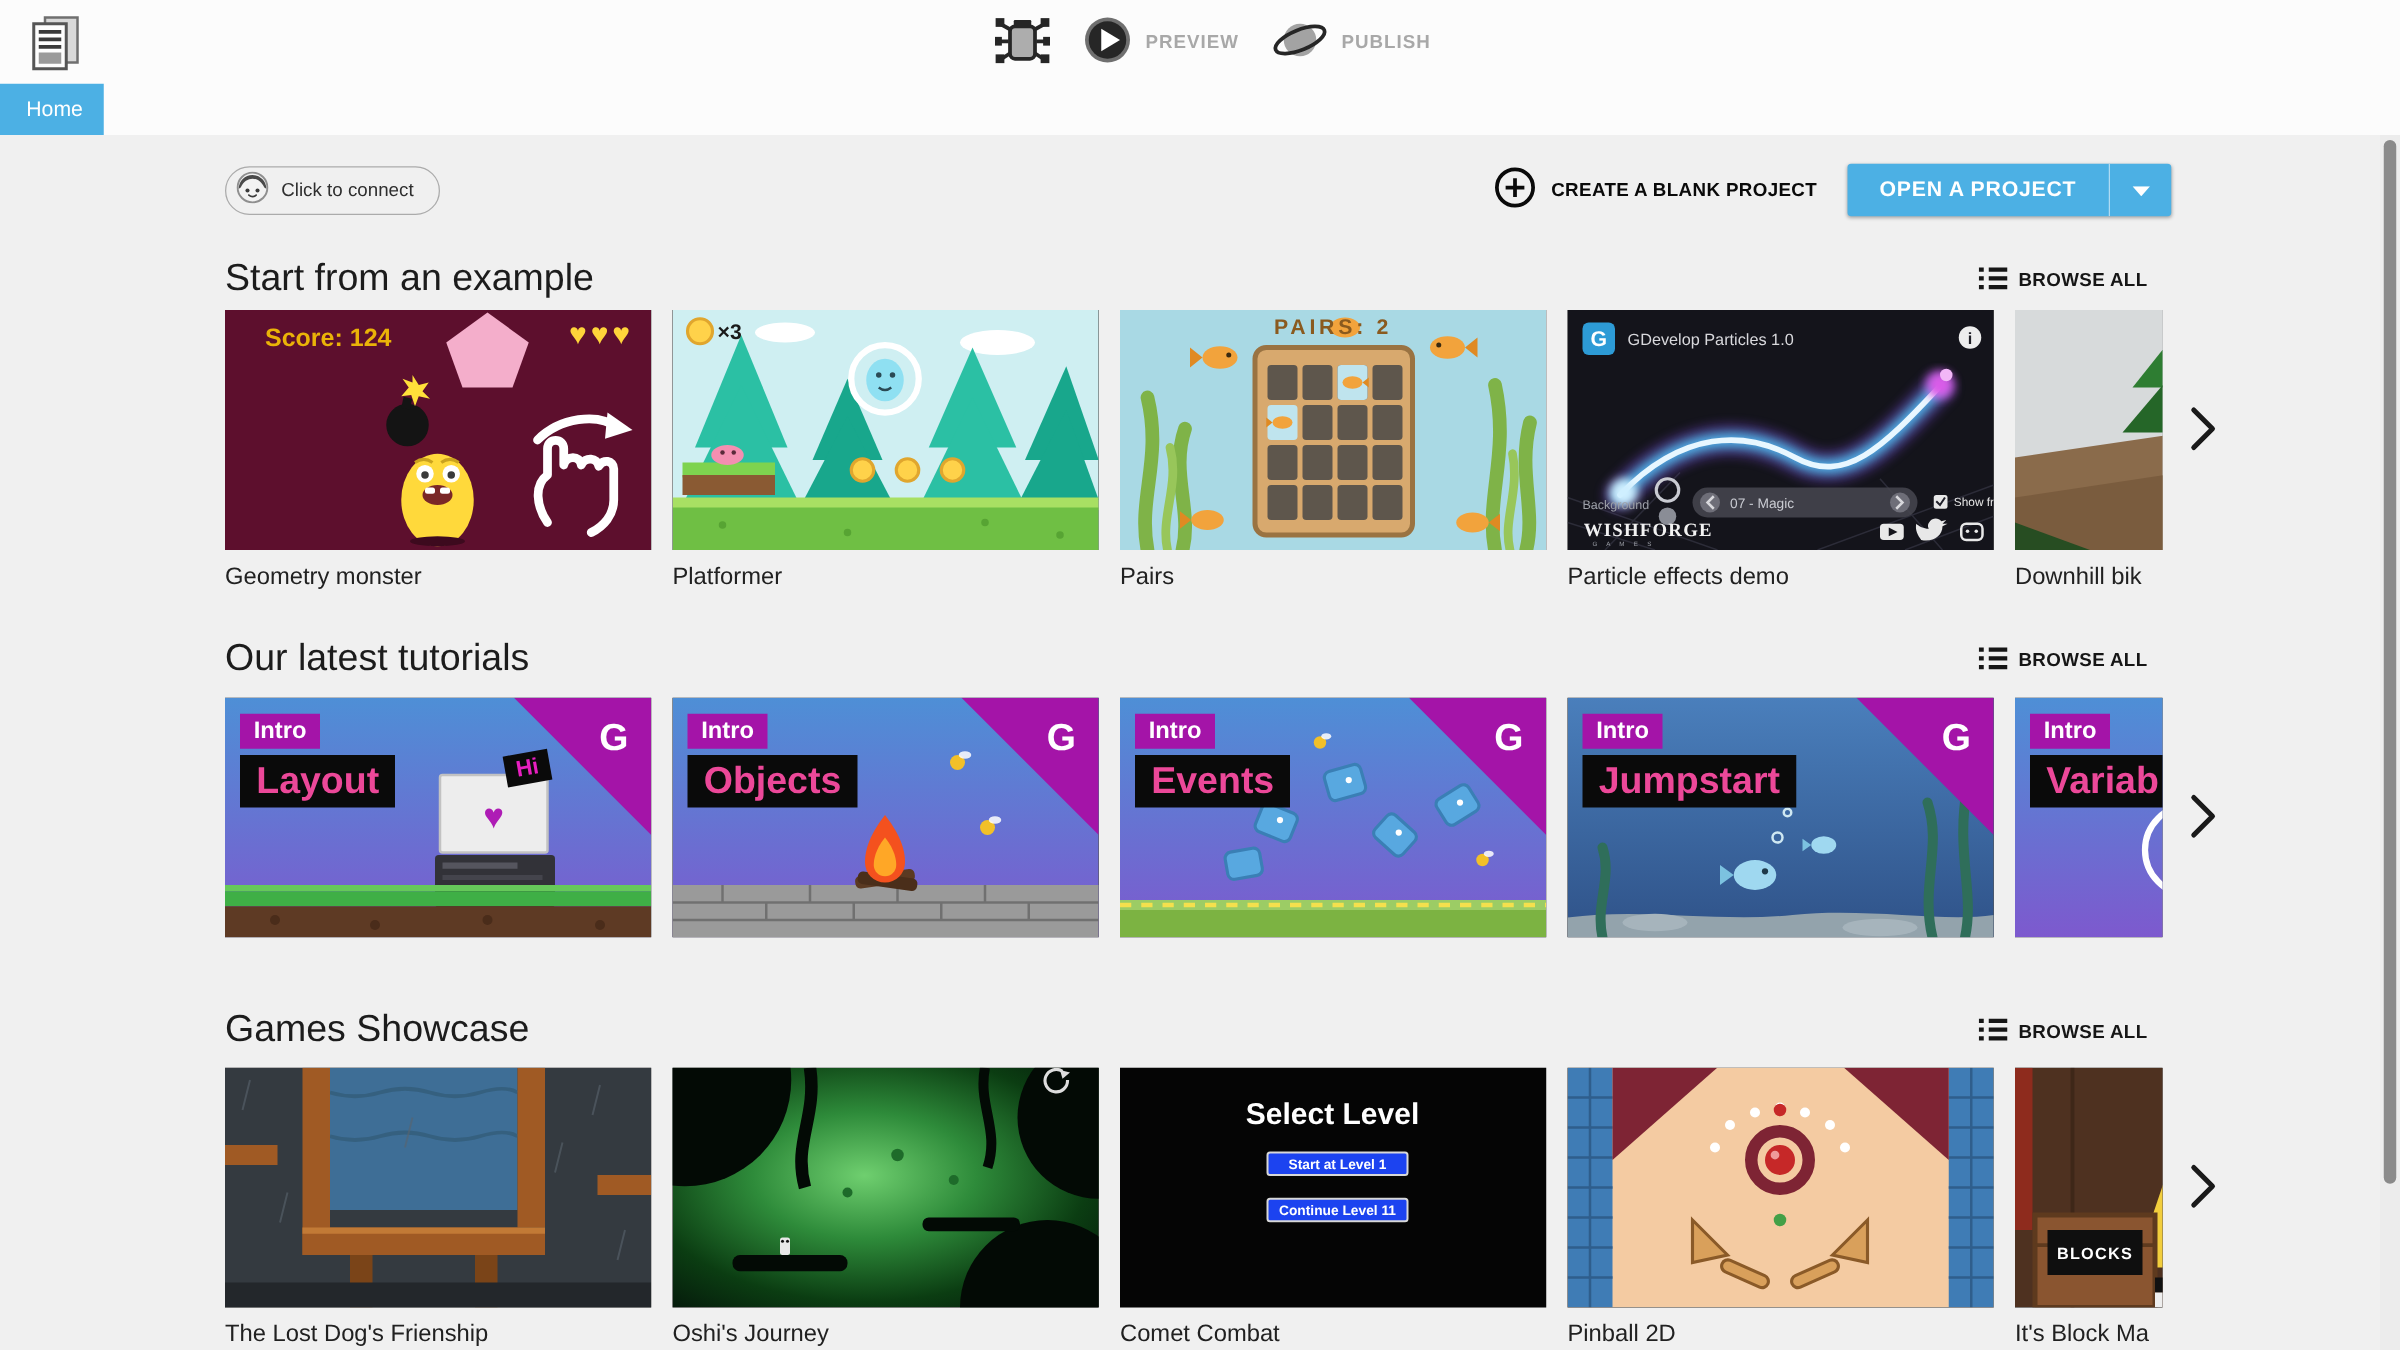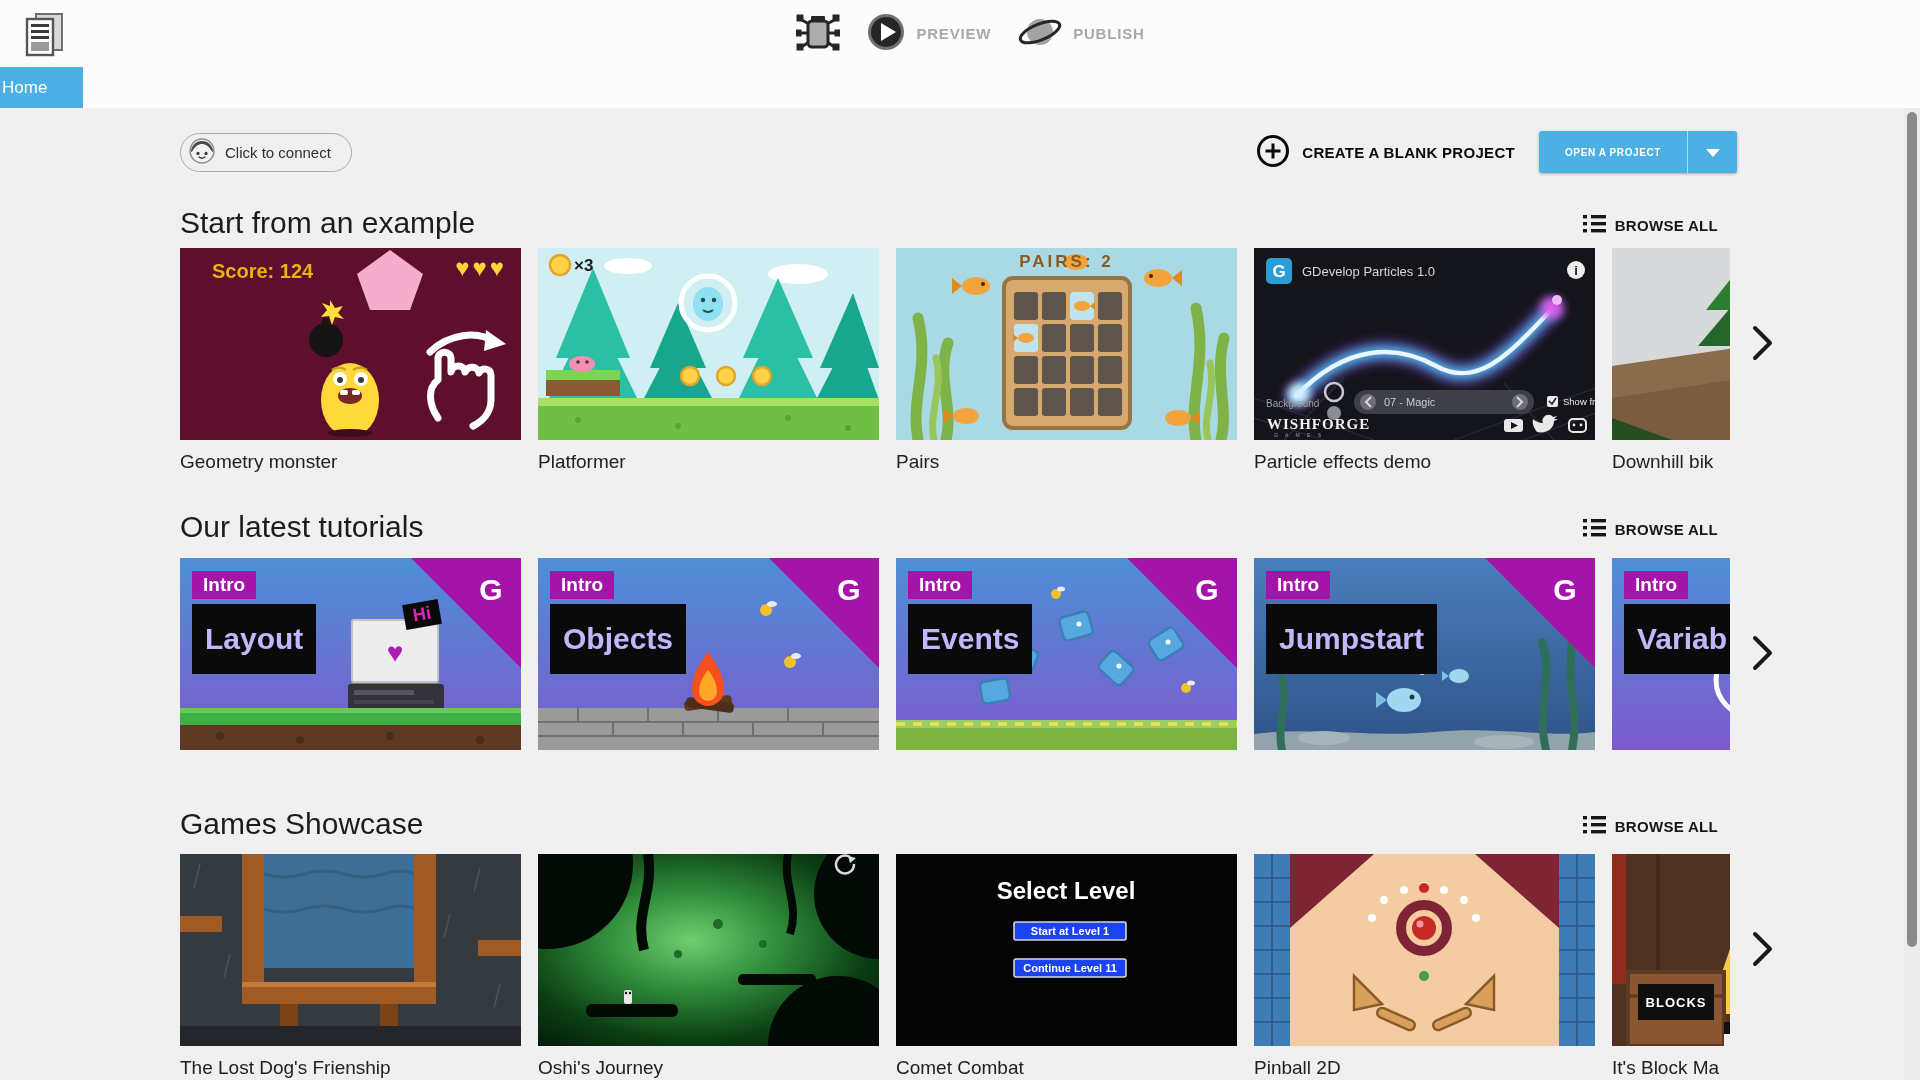--- a/index.html
+++ b/index.html
@@ -10,34 +10,34 @@
   
   .toolbar { position:absolute; top:0; left:0; width:1920px; height:67px; background:#fcfcfc; }
   .pm-btn { position:absolute; left:20px; top:8px; width:46px; height:50px; border:none; background:transparent; cursor:pointer; }
   .tb-center { position:absolute; left:0; right:0; top:0; height:67px; display:flex; align-items:center; justify-content:center; gap:26px;padding-left:21px; }
   .tb-btn { display:flex; align-items:center; gap:10px; border:none; background:transparent; cursor:pointer;
     font-size:15px; font-weight:600; letter-spacing:.8px; color:#a8a8a8; }
 
   
   .tabbar { position:absolute; top:67px; left:0; width:1920px; height:41px; background:#fcfcfc; }
   .tab-active { width:83px; height:41px; background:#4cb0e4; color:#fff; font-size:17px;
-    display:flex; align-items:center; padding-left:2px; cursor:pointer; }
+    display:flex; align-items:center; padding-left:21px; cursor:pointer; }
 
   
   .content { position:absolute; top:108px; left:0; width:1920px; height:972px; background:#f0f0f0; overflow:hidden; }
   .wrapper { padding-left:180px; }
 
   .toprow { width:1557px; margin-top:22px; height:44px; display:flex; align-items:center; justify-content:space-between; }
   .connect-pill { height:39px; display:flex; align-items:center; gap:10px; padding:0 20px 0 8px;
     border:1px solid #ababab; border-radius:20px; background:transparent; cursor:pointer; font-size:15px; color:#2e2e2e; }
   .actions { display:flex; align-items:center; gap:24px;justify-content:flex-end; }
   .create-blank { display:flex; align-items:center; gap:12px; border:none; background:transparent; cursor:pointer;
     font-size:15px; font-weight:600; letter-spacing:.3px; color:#0a0a0a; }
   .open-group { display:flex; height:42px; background:#4cb0e4; border-radius:3px; box-shadow:0 1px 3px rgba(0,0,0,.3); overflow:hidden; }
-  .open-main { border:none; background:transparent; color:#fff; font-size:10px; font-weight:600; letter-spacing:.6px;
+  .open-main { border:none; background:transparent; color:#fff; font-size:17px; font-weight:600; letter-spacing:.6px;
     padding:0 26px; cursor:pointer; }
   .open-caret { border:none; border-left:1px solid rgba(255,255,255,.55); background:transparent; width:50px;
     display:flex; align-items:center; justify-content:center; cursor:pointer; }
 
   .section-header { width:1538px; display:flex; align-items:flex-end; justify-content:space-between; }
   .sh-1 { margin-top:32px; }
   .sh-2 { margin-top:37px; }
   .sh-3 { margin-top:57px;gap:24px; }
   .section-title { font-size:30px; font-weight:400; color:#1c1c1c; }
   .browse { display:flex; align-items:center; gap:9px; border:none; background:transparent; cursor:pointer;
@@ -50,22 +50,22 @@
   .card { width:341px; flex:none; cursor:pointer; }
   .thumb { position:relative; width:341px; height:192px; overflow:hidden; background:#222; }
   .thumb svg { position:absolute; inset:0; display:block; }
   .card-label { margin-top:11px; font-size:19px; color:#212121; }
   .chevron-btn { position:absolute; left:1562px; width:40px; height:48px; border:none; background:transparent; cursor:pointer; }
   .chev-1 { top:72px; } .chev-2 { top:72px; } .chev-3 { top:72px; }
 
   
   .t-badge { position:absolute; left:12px; top:13px; background:#a414a8; color:#fff; font-weight:700;
     font-size:19px; padding:3px 11px; }
-  .t-title { position:absolute; left:12px; top:46px; background:#0a0a0a; color:#c4b5fd; font-weight:700;
-    font-size:30px; padding:18px 13px; }
+  .t-title { position:absolute; left:12px; top:46px; background:#0a0a0a; color:#ec4899; font-weight:700;
+    font-size:30px; padding:4px 13px; }
   .t-hi { position:absolute; left:224px; top:44px; background:#0a0a0a; color:#e81fc0; font-weight:700;
     font-size:18px; padding:2px 9px; transform:rotate(-10deg); }
 
   
   .gm-score { position:absolute; left:32px; top:12px; color:#eab308; font-weight:700; font-size:20px; }
   .gm-hearts { position:absolute; right:14px; top:6px; color:#ffd43a; font-size:24px; letter-spacing:3px; }
   .pf-coins { position:absolute; left:36px; top:8px; color:#1a1a1a; font-weight:700; font-size:17px; }
   .pairs-title { position:absolute; left:0; right:0; top:4px; text-align:center; color:#8a5a1f;
     font-weight:700; font-size:17px; letter-spacing:3px; }
 

